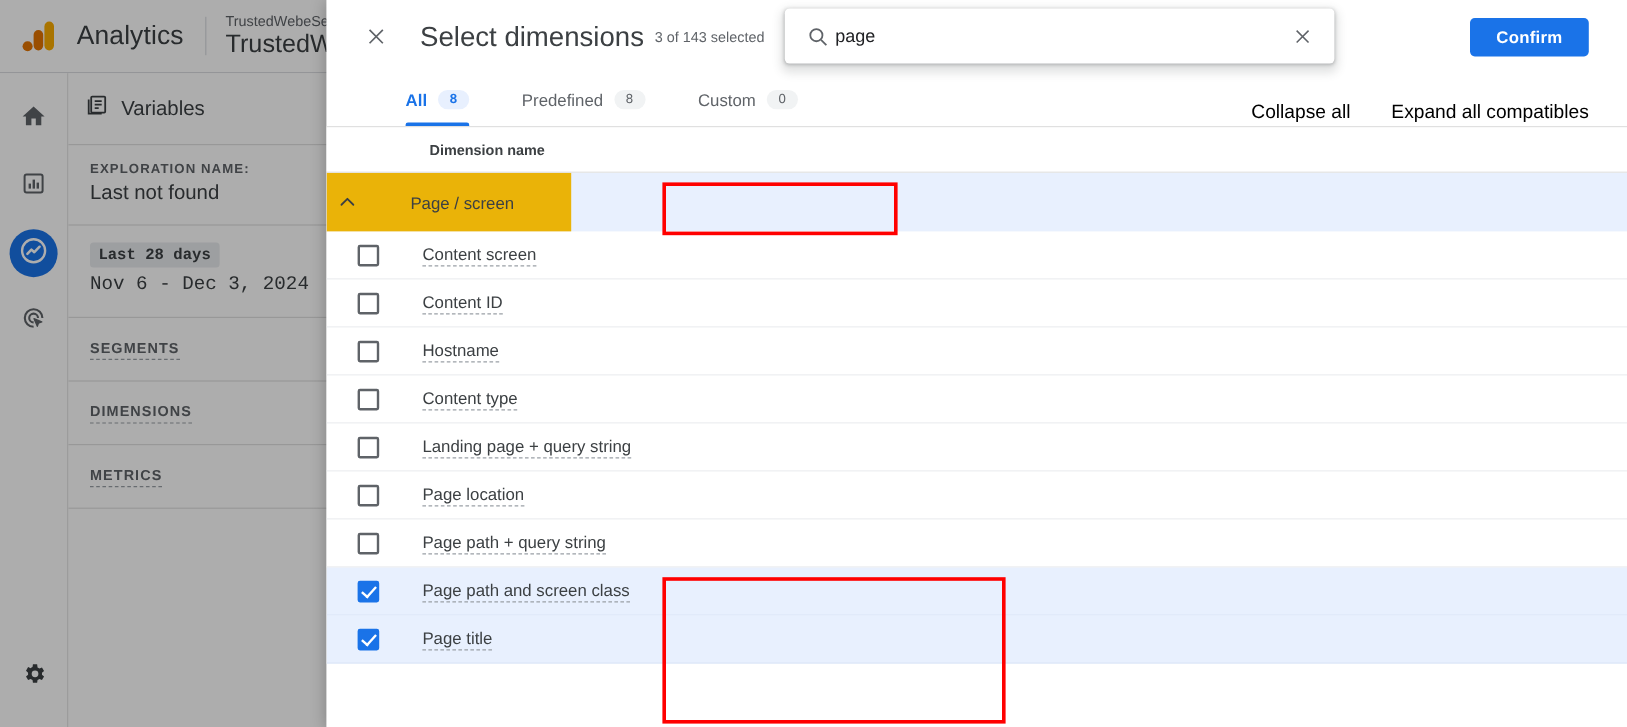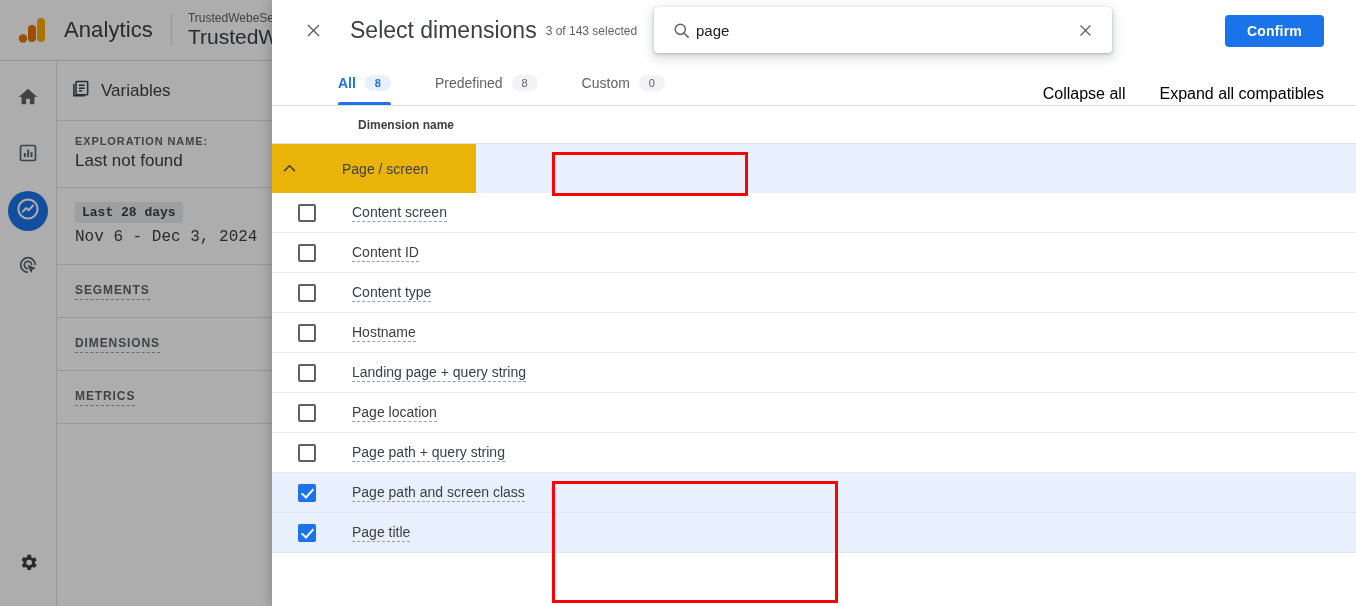--- a/index.html
+++ b/index.html
@@ -430,25 +430,25 @@
   <div class="itemrow">
         <span class="cb"></span>
         <span class="item-label">Content screen</span>
       </div>
       <div class="itemrow">
         <span class="cb"></span>
         <span class="item-label">Content ID</span>
       </div>
       <div class="itemrow">
         <span class="cb"></span>
+        <span class="item-label">Hostname</span>
+      </div>
+      <div class="itemrow">
+        <span class="cb"></span>
         <span class="item-label">Content type</span>
-      </div>
-      <div class="itemrow">
-        <span class="cb"></span>
-        <span class="item-label">Hostname</span>
       </div>
       <div class="itemrow">
         <span class="cb"></span>
         <span class="item-label">Landing page + query string</span>
       </div>
       <div class="itemrow">
         <span class="cb"></span>
         <span class="item-label">Page location</span>
       </div>
       <div class="itemrow">

